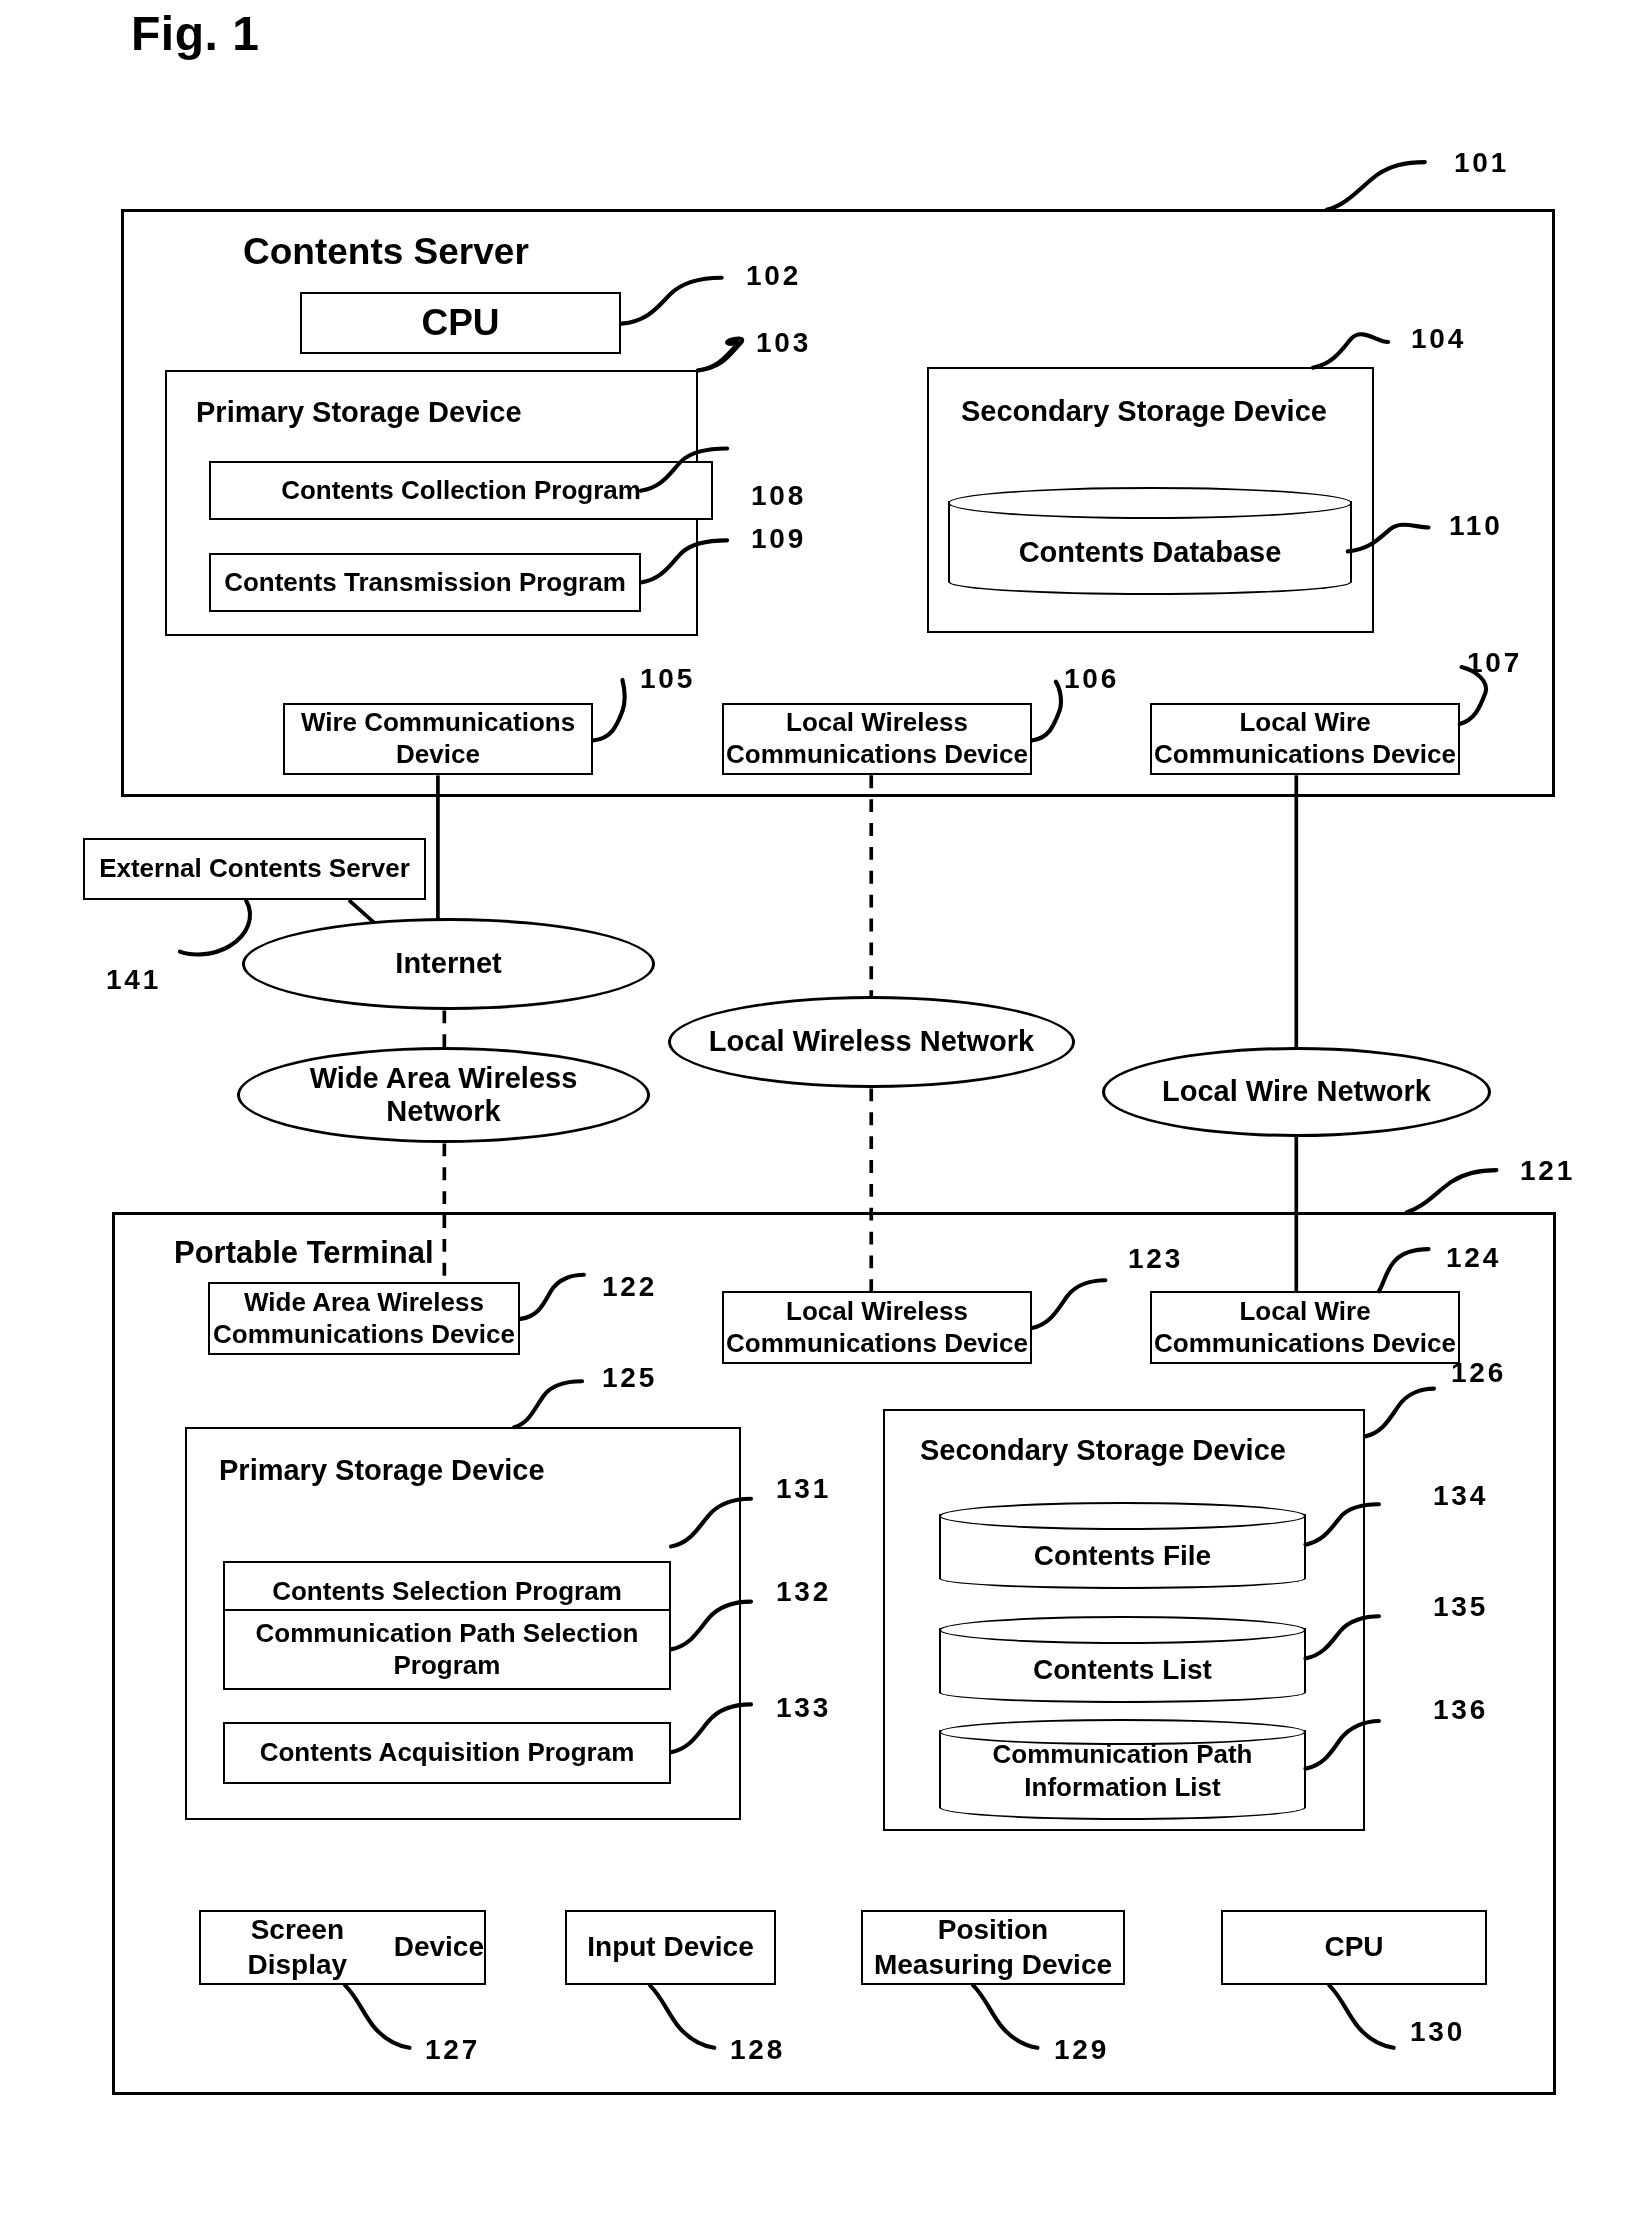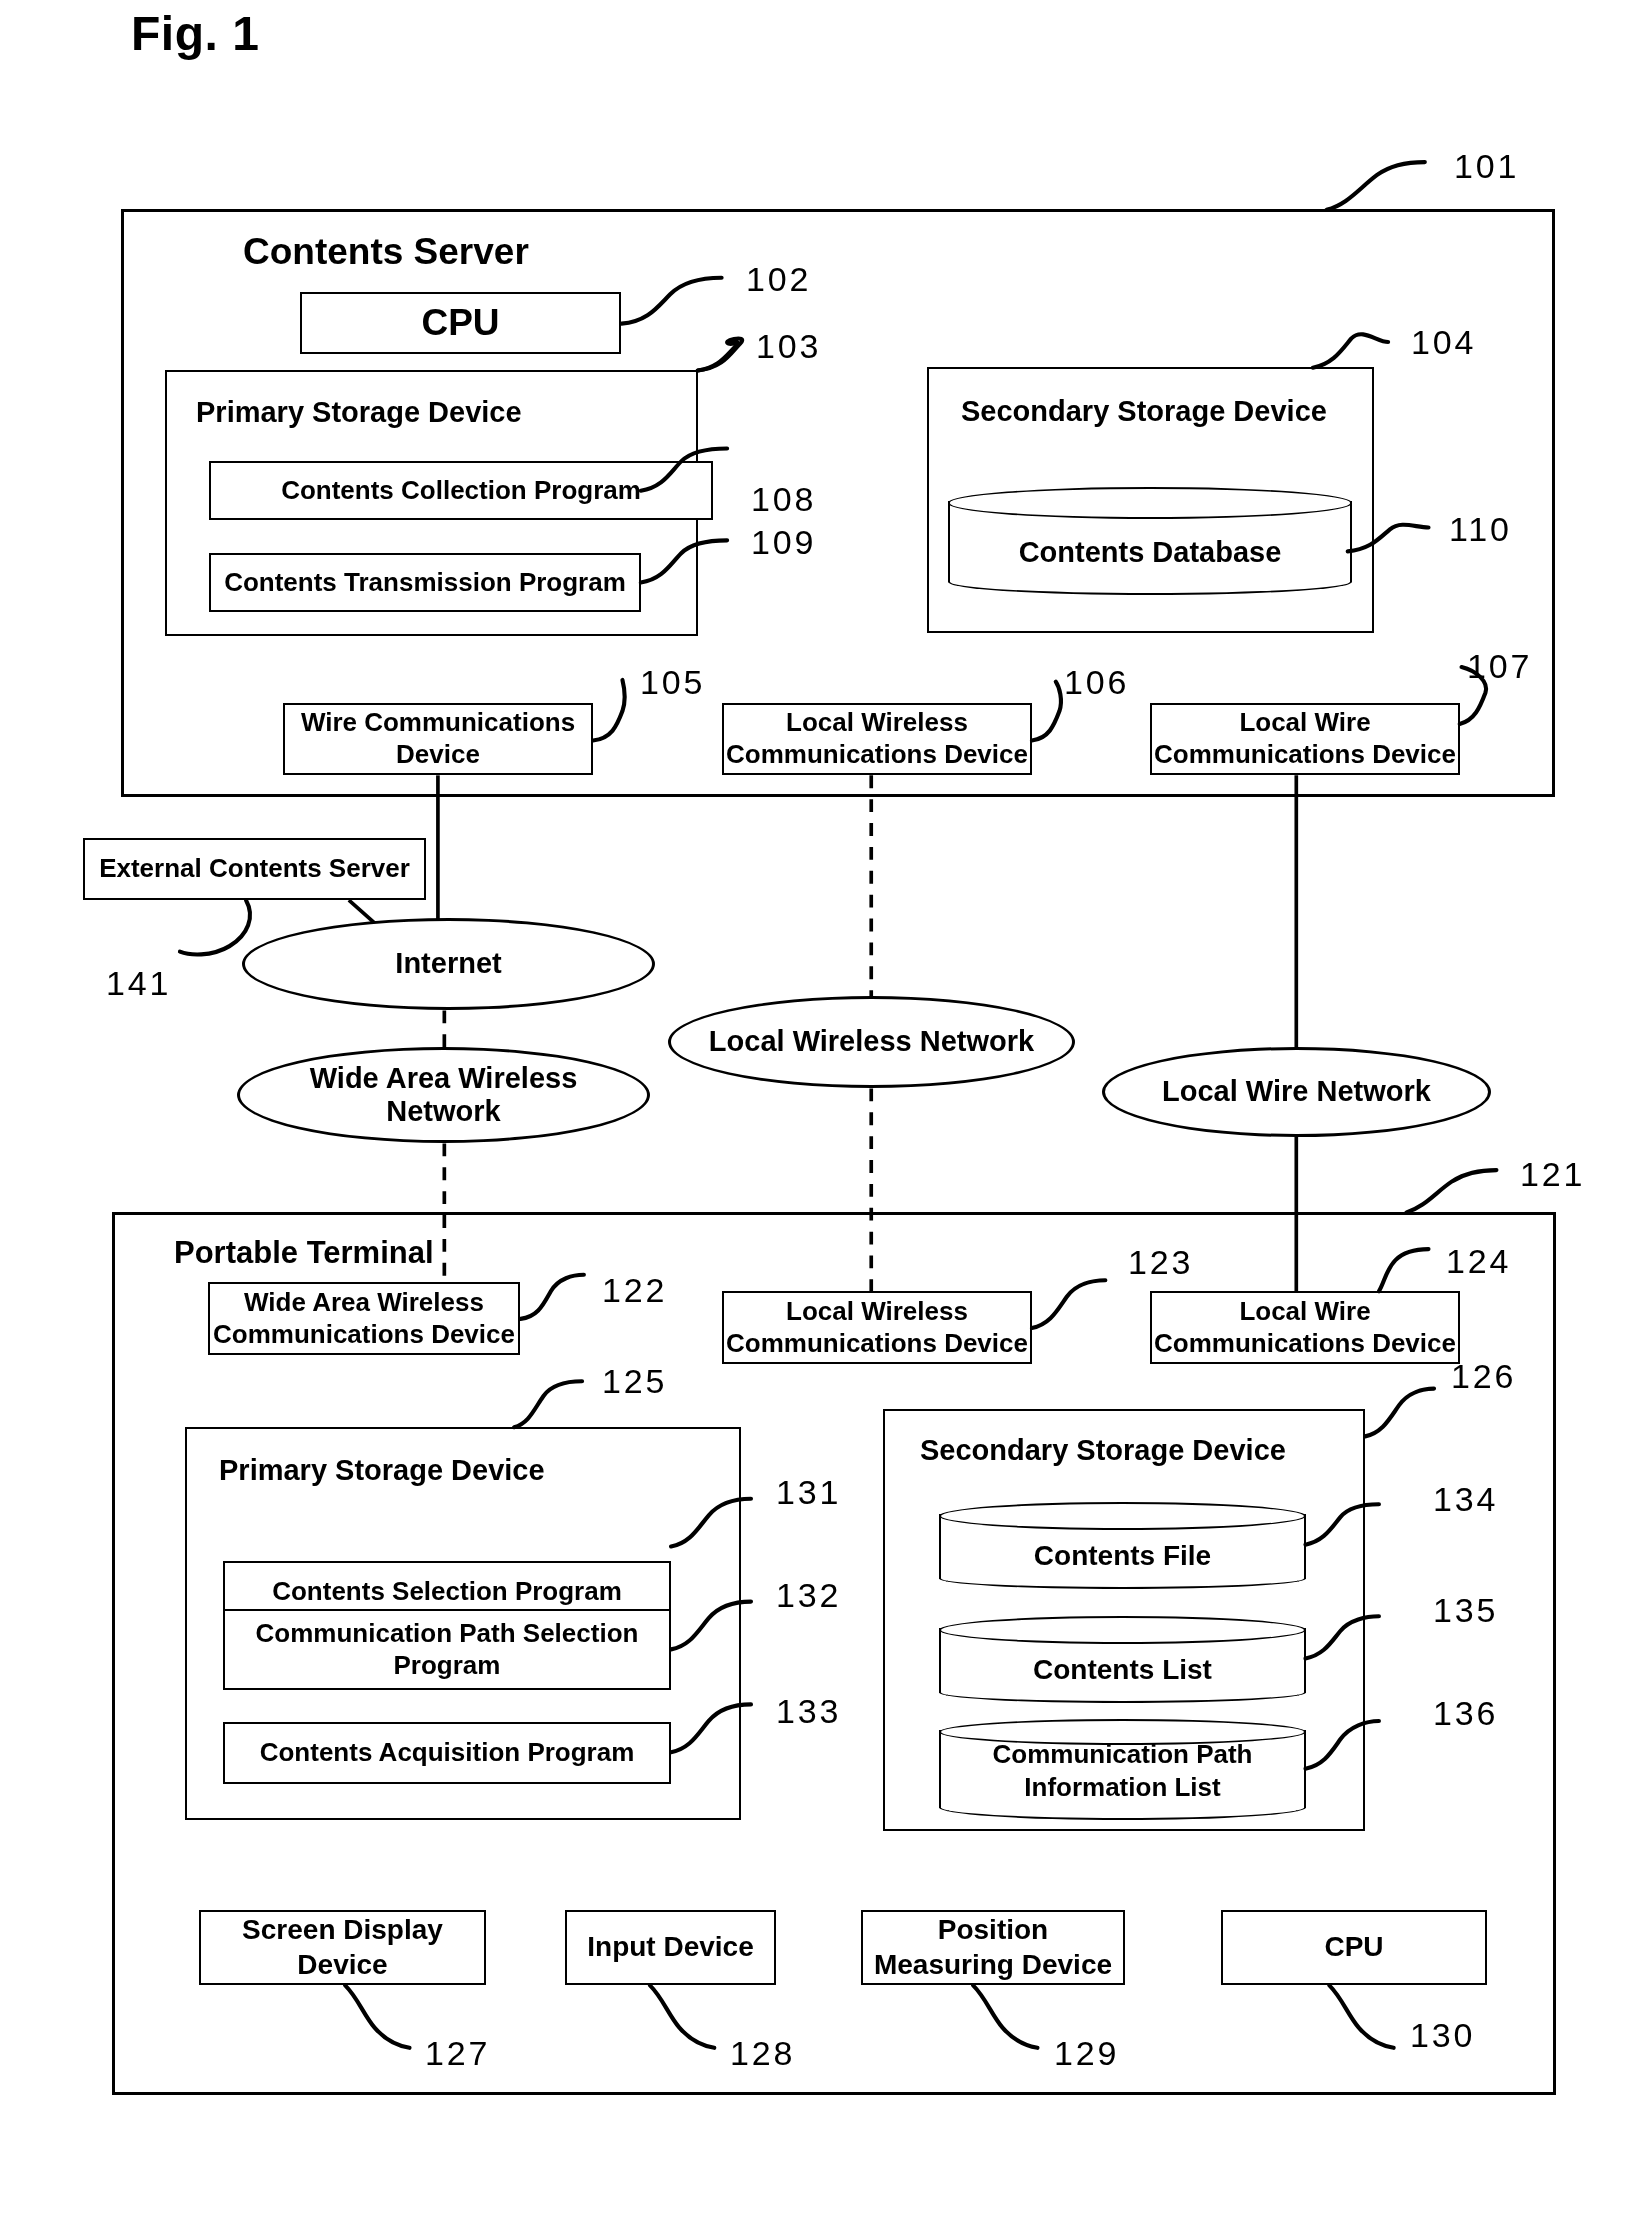--- a/index.html
+++ b/index.html
@@ -24,22 +24,22 @@
 
   
   .fig-title {
     font-size: 48px;
     font-weight: bold;
     letter-spacing: 0.5px;
   }
 
   
   .ref {
-    font-size: 34px;
-    font-weight: normal;
+    font-size: 28px;
+    font-weight: bold;
     letter-spacing: 2.8px;
     white-space: nowrap;
   }
 
   
   .box {
     border: 2.8px solid #000;
     background: #fff;
     display: flex;
     align-items: center;
@@ -252,21 +252,21 @@
   <div class="abs ref" style="left:1433px; top:1591px;">135</div>
 
   <div class="cyl" style="left:939px; top:1719px; width:367px; height:99px;">
     <div class="cyl-body" style="top:11px; height:88px;"></div>
     <div class="cyl-top" style="top:0px; height:22px;"></div>
     <div class="cyl-text t28" style="top:20px;">Communication Path</div>
     <div class="cyl-text t28" style="top:53px;">Information List</div>
   </div>
   <div class="abs ref" style="left:1433px; top:1694px;">136</div>
 
-  <div class="abs box thin t30" style="left:199px; top:1910px; width:287px; height:75px; flex-direction:column;">
+  <div class="abs box thin t30" style="left:199px; top:1910px; width:287px; height:75px; ">
     <div>Screen Display</div>
     <div>Device</div>
   </div>
   <div class="abs ref" style="left:425px; top:2034px;">127</div>
 
   <div class="abs box thin t30" style="left:565px; top:1910px; width:211px; height:75px;">Input Device</div>
   <div class="abs ref" style="left:730px; top:2034px;">128</div>
 
   <div class="abs box thin t30" style="left:861px; top:1910px; width:264px; height:75px; flex-direction:column;">
     <div>Position</div>

